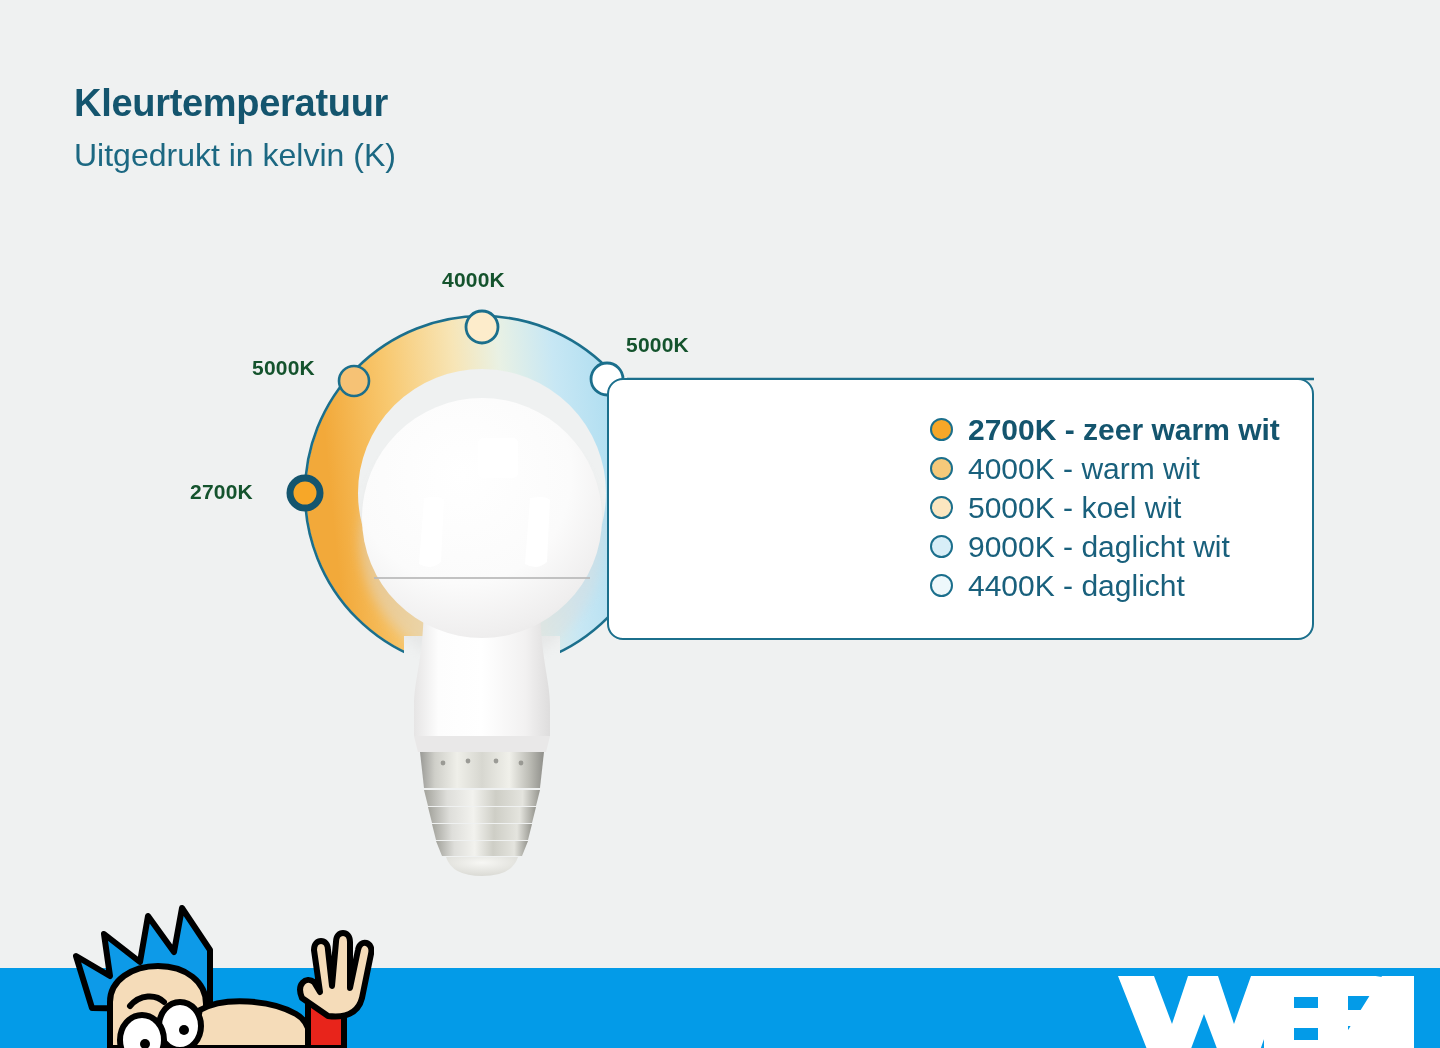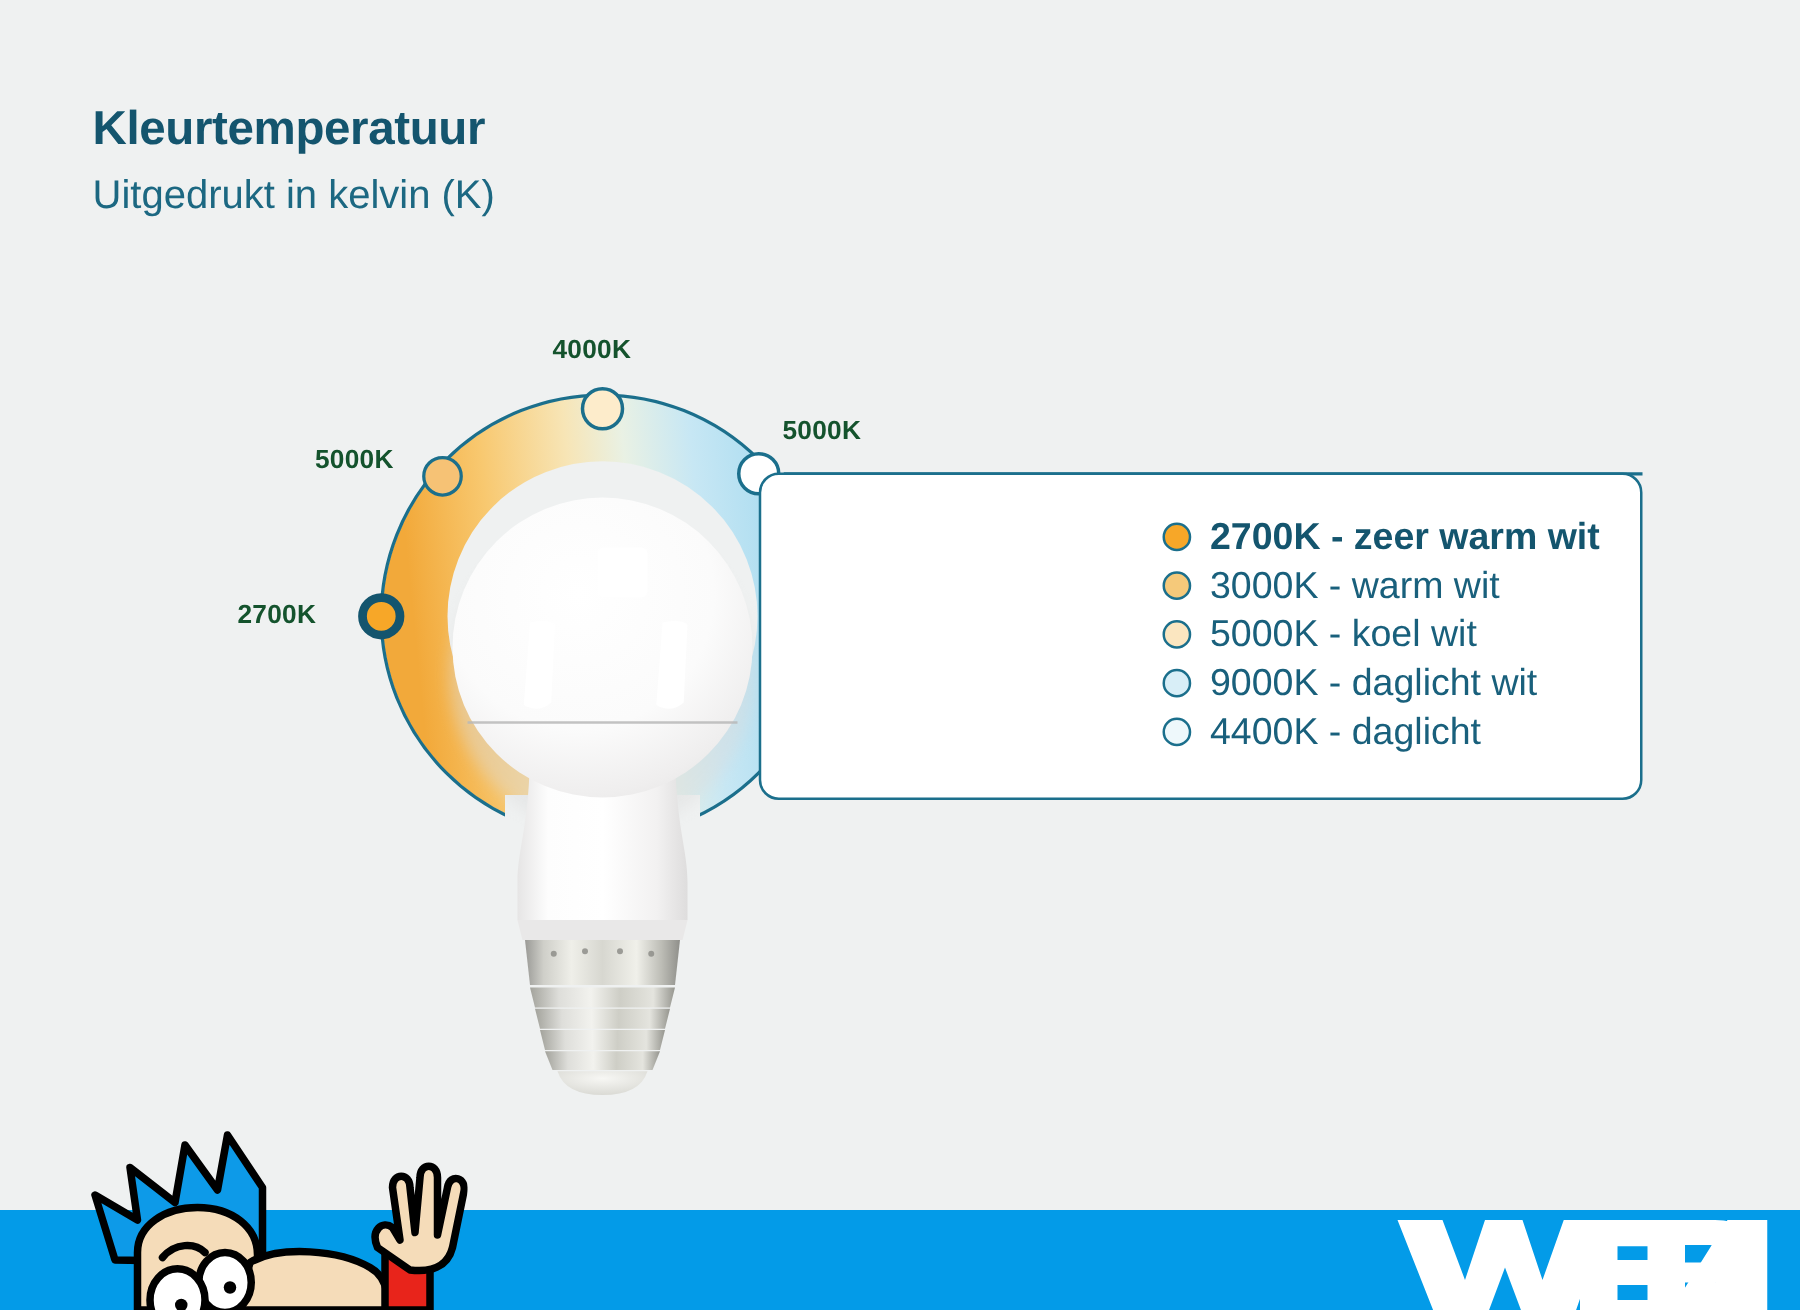--- a/index.html
+++ b/index.html
@@ -214,21 +214,21 @@
   <div id="legend-box"></div>
   <div id="legend-list">
 
     <div class="legend-item active">
       <span class="legend-dot" style="background:#f7a728"></span>
       <span class="legend-text">2700K - zeer warm wit</span>
     </div>
 
     <div class="legend-item">
       <span class="legend-dot" style="background:#f5c97a"></span>
-      <span class="legend-text">3000K - warm wit</span>
+      <span class="legend-text">4000K - warm wit</span>
     </div>
 
     <div class="legend-item">
       <span class="legend-dot" style="background:#fbe6c0"></span>
       <span class="legend-text">5000K - koel wit</span>
     </div>
 
     <div class="legend-item">
       <span class="legend-dot" style="background:#d8eef7"></span>
       <span class="legend-text">9000K - daglicht wit</span>

